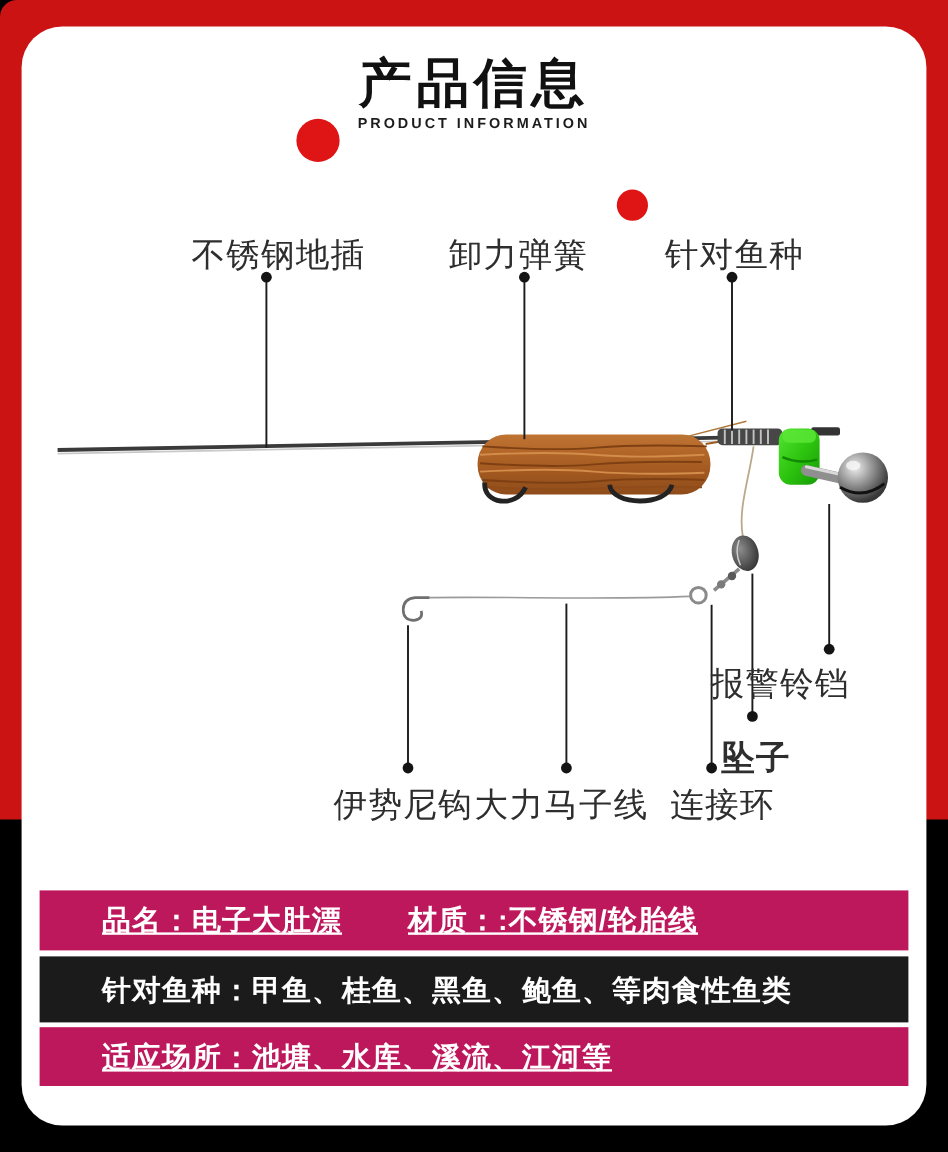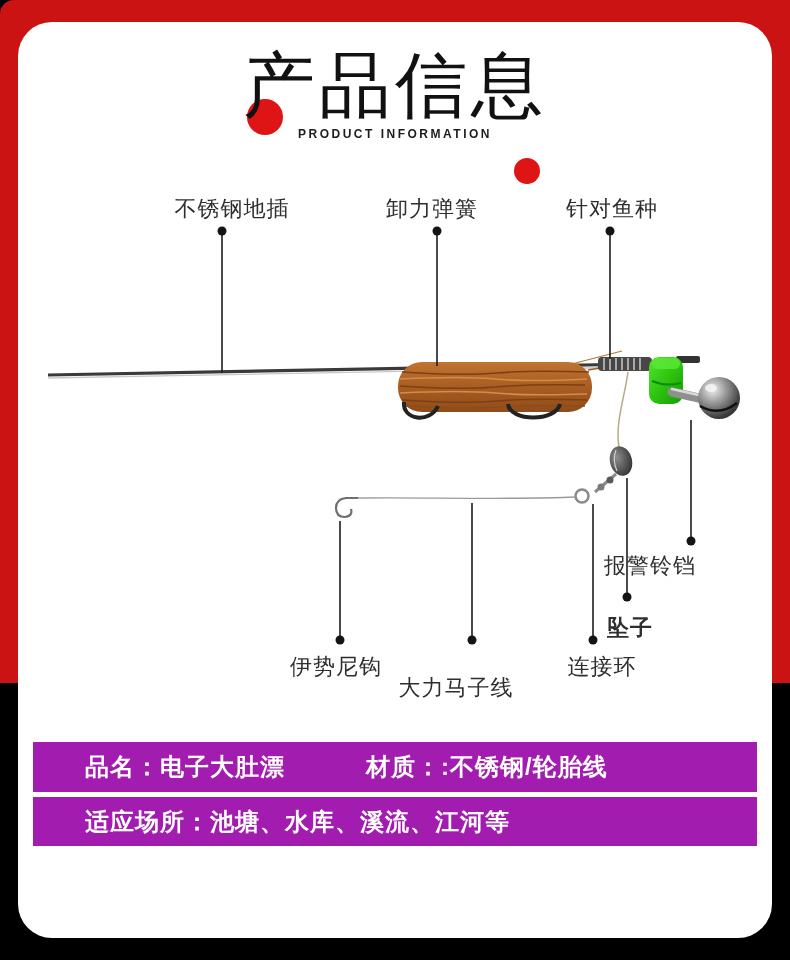--- a/index.html
+++ b/index.html
@@ -15,21 +15,21 @@
   .page{
     position:absolute;left:18px;top:22px;width:754px;height:916px;
     background:#ffffff;border-radius:34px;
   }
   
   .title-wrap{
     position:absolute;left:0;top:46px;width:790px;text-align:center;z-index:5;
   }
   .title-cn{
     position:relative;display:inline-block;
-    font-size:72px;font-weight:400;letter-spacing:4px;color:#111;
+    font-size:44px;font-weight:700;letter-spacing:4px;color:#111;
     line-height:1.1;z-index:2;
   }
   .dot-left{
     position:absolute;left:247px;top:53px;width:36px;height:36px;
     border-radius:50%;background:#df1414;z-index:1;
   }
   .dot-right{
     position:absolute;left:514px;top:112px;width:26px;height:26px;
     border-radius:50%;background:#df1414;z-index:3;
   }
@@ -38,37 +38,37 @@
     font-size:12px;font-weight:600;letter-spacing:2.5px;color:#1c1c1c;
   }
   
   .art{
     position:absolute;left:0;top:0;width:790px;height:960px;z-index:6;
     pointer-events:none;
   }
   .dlabel{
     position:absolute;z-index:7;white-space:nowrap;
     transform:translateX(-50%);
-    font-size:22px;color:#2e2e2e;letter-spacing:1px;
+    font-size:28px;color:#2e2e2e;letter-spacing:1px;
   }
   
   .specs{
     position:absolute;left:33px;top:742px;width:724px;z-index:8;
   }
   .bar{
     width:724px;display:flex;align-items:center;
     color:#fff;font-weight:bold;font-size:24px;letter-spacing:1px;
   }
-  .bar-red{background:#a21caf;}
+  .bar-red{background:#be185d;text-decoration:underline;}
   .bar-black{background:#1b1b1b;}
   .bar1{height:50px;margin-bottom:5px;}
   .bar2{height:55px;margin-bottom:4px;}
   .bar3{height:49px;}
   .bar .lead{padding-left:52px;}
-  .bar .second{margin-left:81px;}
+  .bar .second{margin-left:55px;}
 </style>
 </head>
 <body>
 
 <div class="frame-red"></div>
 <div class="page"></div>
 
 <div class="title-wrap">
   <div class="dot-left"></div>
   <div class="dot-right"></div>
@@ -180,24 +180,27 @@
     <circle cx="691" cy="541" r="4.5"></circle>
   </g>
 </svg>
 
 <div class="dlabel" style="left:232px;top:194px;">不锈钢地插</div>
 <div class="dlabel" style="left:432px;top:194px;">卸力弹簧</div>
 <div class="dlabel" style="left:612px;top:194px;">针对鱼种</div>
 <div class="dlabel" style="left:650px;top:551px;font-family:Liberation Mono, monospace;">报警铃铛</div>
 <div class="dlabel" style="left:630px;top:613px;font-weight:bold;">坠子</div>
 <div class="dlabel" style="left:336px;top:652px;">伊势尼钩</div>
-<div class="dlabel" style="left:456px;top:652px;margin-top:21px;">大力马子线</div>
+<div class="dlabel" style="left:468px;top:652px;">大力马子线</div>
 <div class="dlabel" style="left:602px;top:652px;">连接环</div>
 
 <div class="specs">
   <div class="bar bar-red bar1">
     <span class="lead">品名：电子大肚漂</span>
     <span class="second">材质：:不锈钢/轮胎线</span>
   </div>
+  <div class="bar bar-black bar2">
+    <span class="lead">针对鱼种：甲鱼、桂鱼、黑鱼、鲍鱼、等肉食性鱼类</span>
+  </div>
   <div class="bar bar-red bar3">
     <span class="lead">适应场所：池塘、水库、溪流、江河等</span>
   </div>
 </div>
 
 </body></html>

